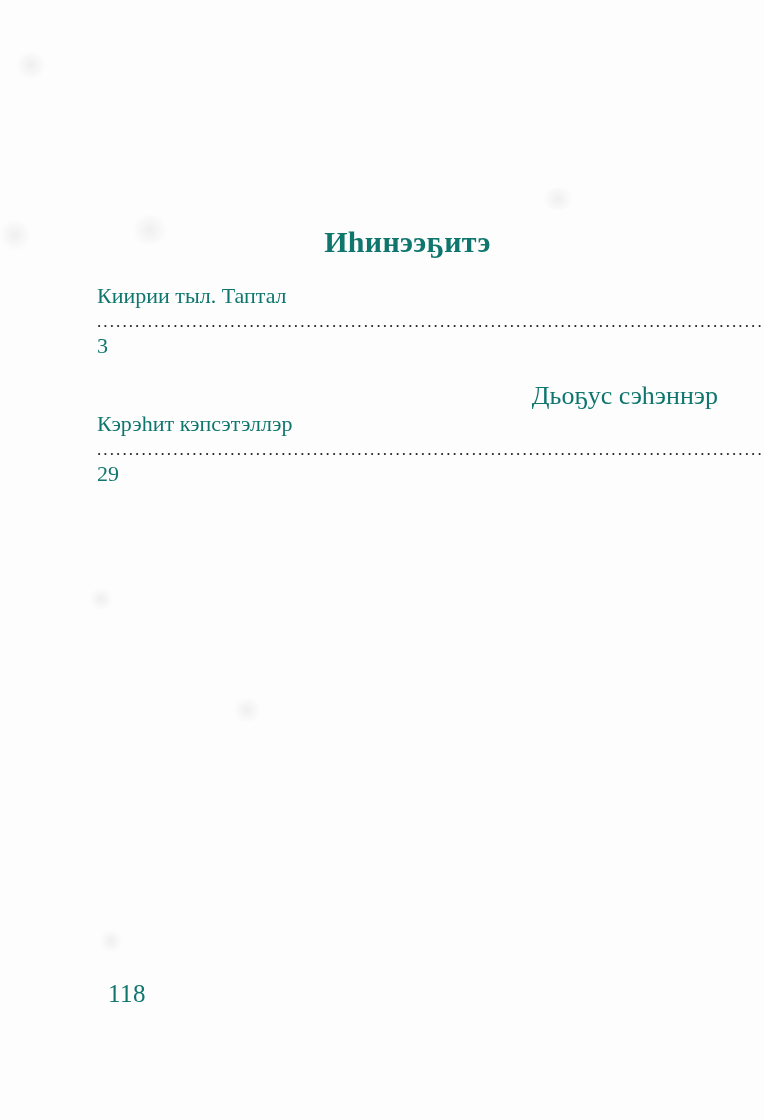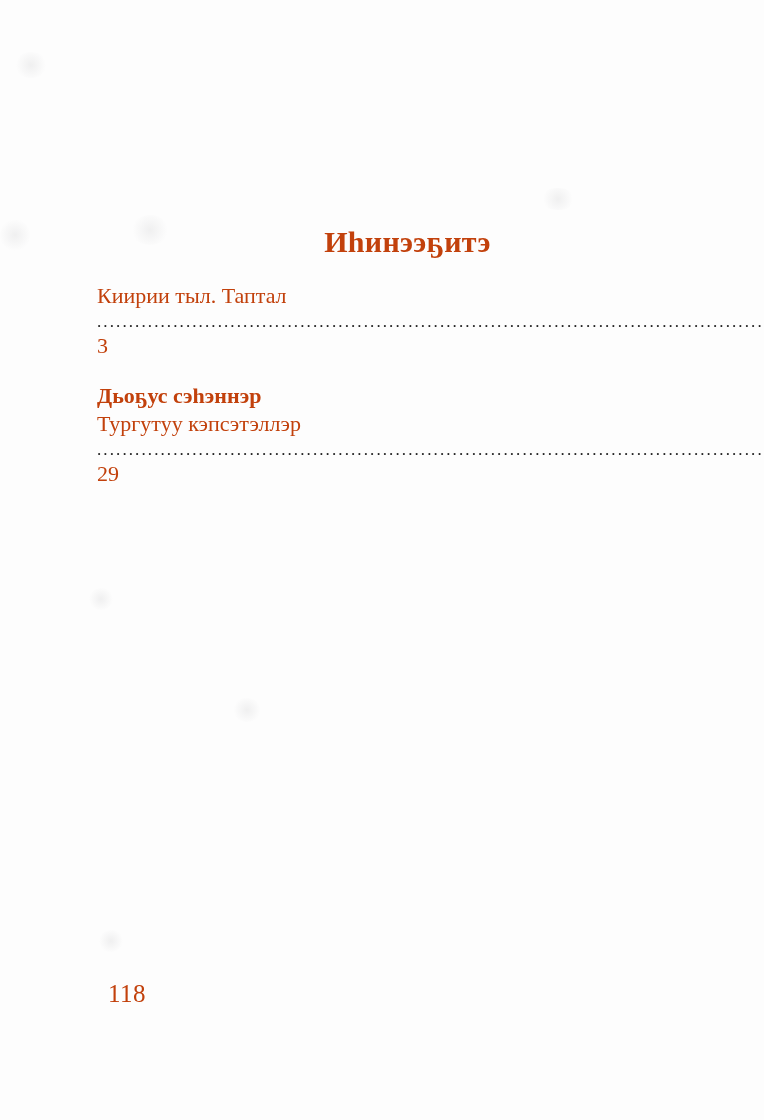--- a/index.html
+++ b/index.html
@@ -7,21 +7,21 @@
   html, body {
     background: #e8e8e8;
     font-family: "Liberation Serif", "DejaVu Serif", serif;
   }
 
   .page {
     position: relative;
     width: 764px;
     height: 1120px;
     background: #fdfdfd;
-    color: #c2410c;
+    color: #0f766e;
     overflow: hidden;
   }
 
   
   .speck {
     position: absolute;
     border-radius: 50%;
     background: radial-gradient(circle, rgba(120,120,125,0.10) 0%, rgba(120,120,125,0) 70%);
     pointer-events: none;
   }
@@ -46,23 +46,23 @@
     font-weight: bold;
     font-size: 30px;
     line-height: 36px;
     letter-spacing: 0.3px;
   }
 
   .first-block { margin-top: 24px; }
 
   .section { margin-top: 24px; }
   .section-heading {
-    text-align: left;
-    font-weight: bold;
-    font-size: 22px;
+    text-align: right;
+    font-weight: normal;
+    font-size: 26px;
     line-height: 28px;
     margin-bottom: 2px;
   }
 
   .row {
     display: flex;
     align-items: baseline;
     font-size: 22px;
     line-height: 24px;
     white-space: nowrap;
@@ -117,21 +117,21 @@
         <span class="dots"></span>
         <span class="pnum">3</span>
       </div>
     </div>
 
     <div class="section">
       <div class="section-heading">Дьоҕус сэһэннэр</div>
 
 
       <div class="row">
-        <span class="label">Тургутуу кэпсэтэллэр</span>
+        <span class="label">Кэрэһит кэпсэтэллэр</span>
         <span class="dots"></span>
         <span class="pnum">29</span>
       </div>
 
     </div>
 
 
   </div>
 
   <div class="folio">118</div>

